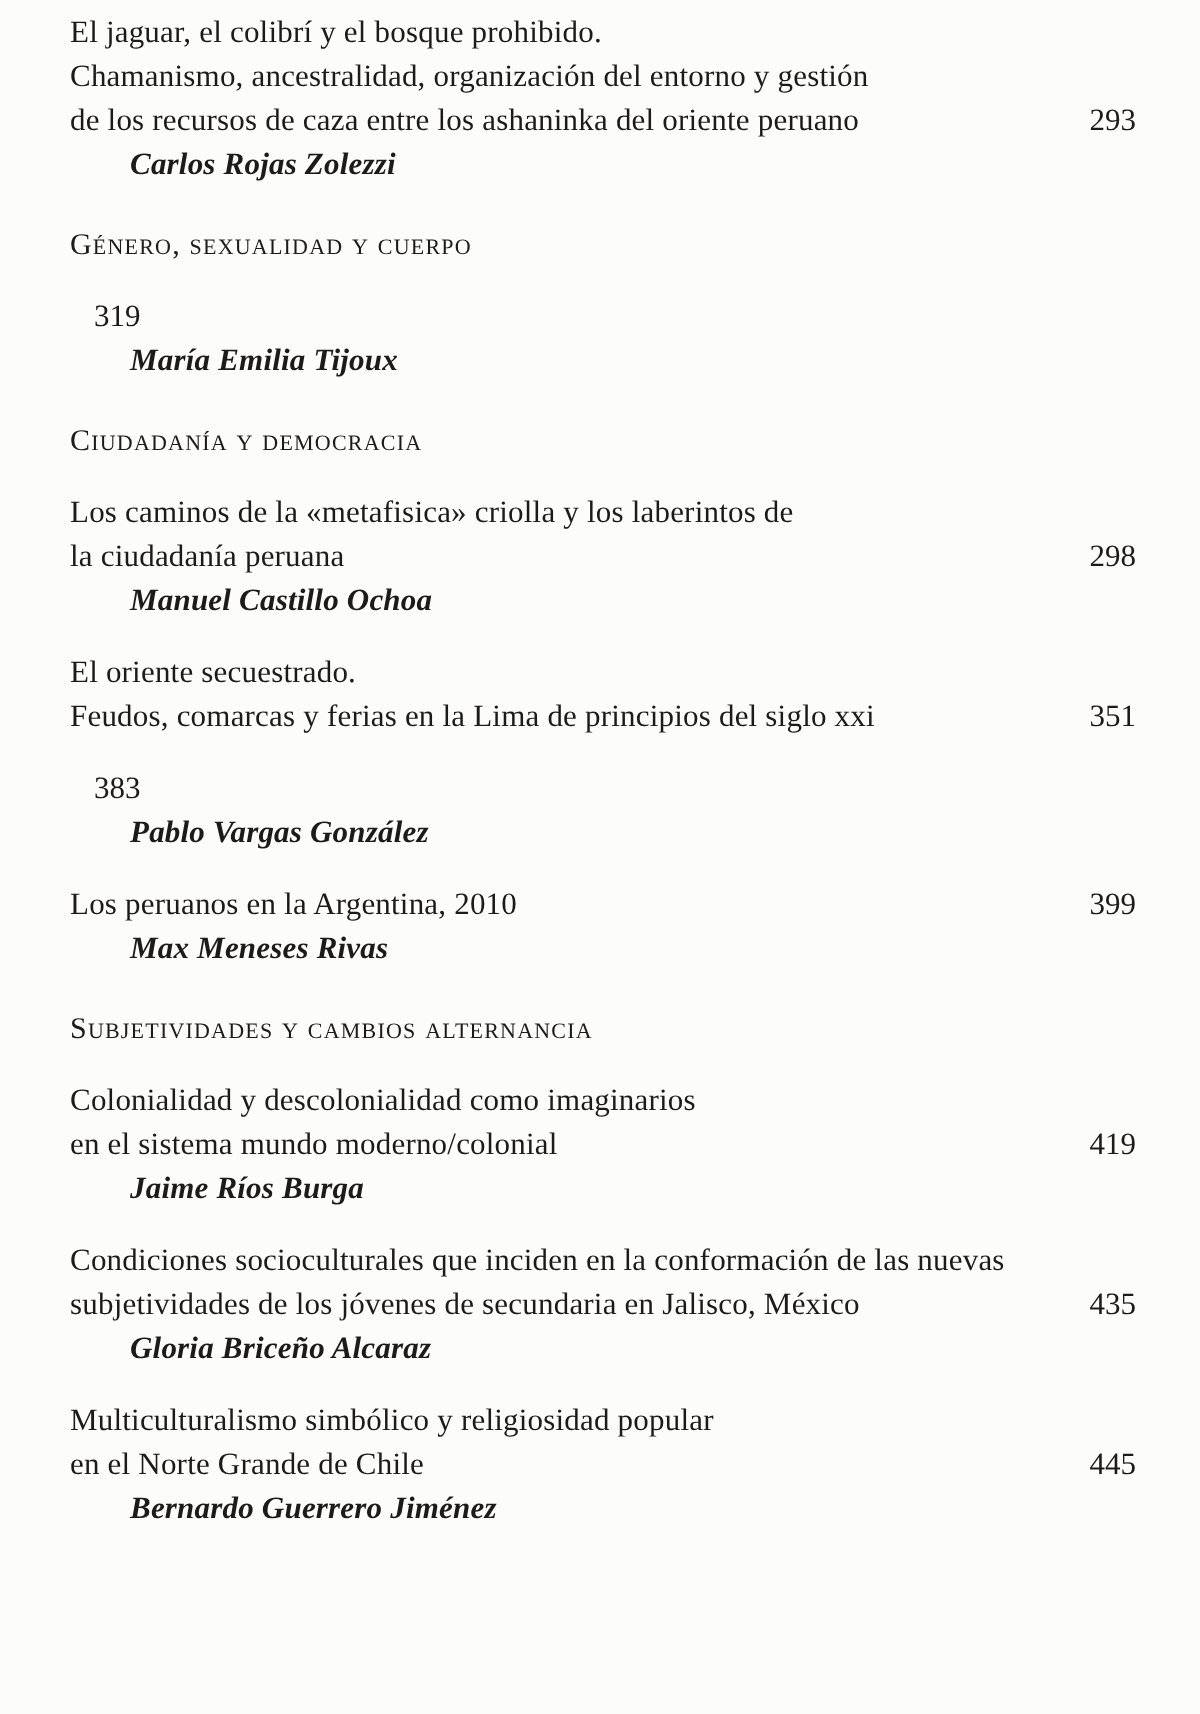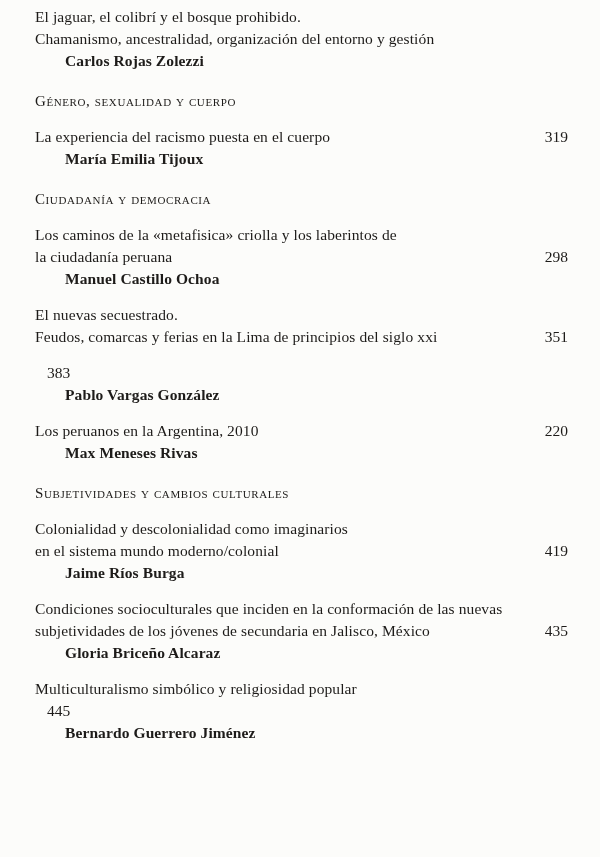--- a/index.html
+++ b/index.html
@@ -48,20 +48,21 @@
   }
   .page-num {
     font-size: 15.5px;
     line-height: 22px;
     flex: 0 0 auto;
     padding-left: 12px;
   }
   .author {
     font-size: 15.5px;
     line-height: 22px;
+    font-style: italic;
     font-weight: bold;
     padding-left: 30px;
     white-space: nowrap;
     letter-spacing: 0.1px;
   }
   .section-heading {
     font-size: 15px;
     line-height: 22px;
     font-variant: small-caps;
     letter-spacing: 0.6px;
@@ -70,77 +71,81 @@
   }
 </style>
 </head>
 <body>
 
 <div class="page">
   <main class="content">
       <div class="entry">
         <div class="title-line">El jaguar, el colibrí y el bosque prohibido.</div>
         <div class="title-line">Chamanismo, ancestralidad, organización del entorno y gestión</div>
+        <div class="title-row">
+          <span class="title-line">de los recursos de caza entre los ashaninka del oriente peruano</span>
+          <span class="page-num">293</span>
+        </div>
         <div class="author">Carlos Rojas Zolezzi</div>
       </div>
       <div class="section-heading">Género, sexualidad y cuerpo</div>
       <div class="entry">
         <div class="title-row">
-          <span class="title-line">La experiencia del racismo puesta en el cuerpo</span>
           <span class="page-num">319</span>
         </div>
         <div class="author">María Emilia Tijoux</div>
       </div>
       <div class="section-heading">Ciudadanía y democracia</div>
       <div class="entry">
         <div class="title-line">Los caminos de la «metafisica» criolla y los laberintos de</div>
         <div class="title-row">
           <span class="title-line">la ciudadanía peruana</span>
           <span class="page-num">298</span>
         </div>
         <div class="author">Manuel Castillo Ochoa</div>
       </div>
       <div class="entry">
-        <div class="title-line">El nuevas secuestrado.</div>
+        <div class="title-line">El oriente secuestrado.</div>
         <div class="title-row">
           <span class="title-line">Feudos, comarcas y ferias en la Lima de principios del siglo xxi</span>
           <span class="page-num">351</span>
         </div>
       </div>
       <div class="entry">
         <div class="title-row">
           <span class="page-num">383</span>
         </div>
         <div class="author">Pablo Vargas González</div>
       </div>
       <div class="entry">
         <div class="title-row">
           <span class="title-line">Los peruanos en la Argentina, 2010</span>
-          <span class="page-num">220</span>
+          <span class="page-num">399</span>
         </div>
         <div class="author">Max Meneses Rivas</div>
       </div>
-      <div class="section-heading">Subjetividades y cambios culturales</div>
+      <div class="section-heading">Subjetividades y cambios alternancia</div>
       <div class="entry">
         <div class="title-line">Colonialidad y descolonialidad como imaginarios</div>
         <div class="title-row">
           <span class="title-line">en el sistema mundo moderno/colonial</span>
           <span class="page-num">419</span>
         </div>
         <div class="author">Jaime Ríos Burga</div>
       </div>
       <div class="entry">
         <div class="title-line">Condiciones socioculturales que inciden en la conformación de las nuevas</div>
         <div class="title-row">
           <span class="title-line">subjetividades de los jóvenes de secundaria en Jalisco, México</span>
           <span class="page-num">435</span>
         </div>
         <div class="author">Gloria Briceño Alcaraz</div>
       </div>
       <div class="entry">
         <div class="title-line">Multiculturalismo simbólico y religiosidad popular</div>
         <div class="title-row">
+          <span class="title-line">en el Norte Grande de Chile</span>
           <span class="page-num">445</span>
         </div>
         <div class="author">Bernardo Guerrero Jiménez</div>
       </div>
     </main>
 </div>
 
 </body></html>

